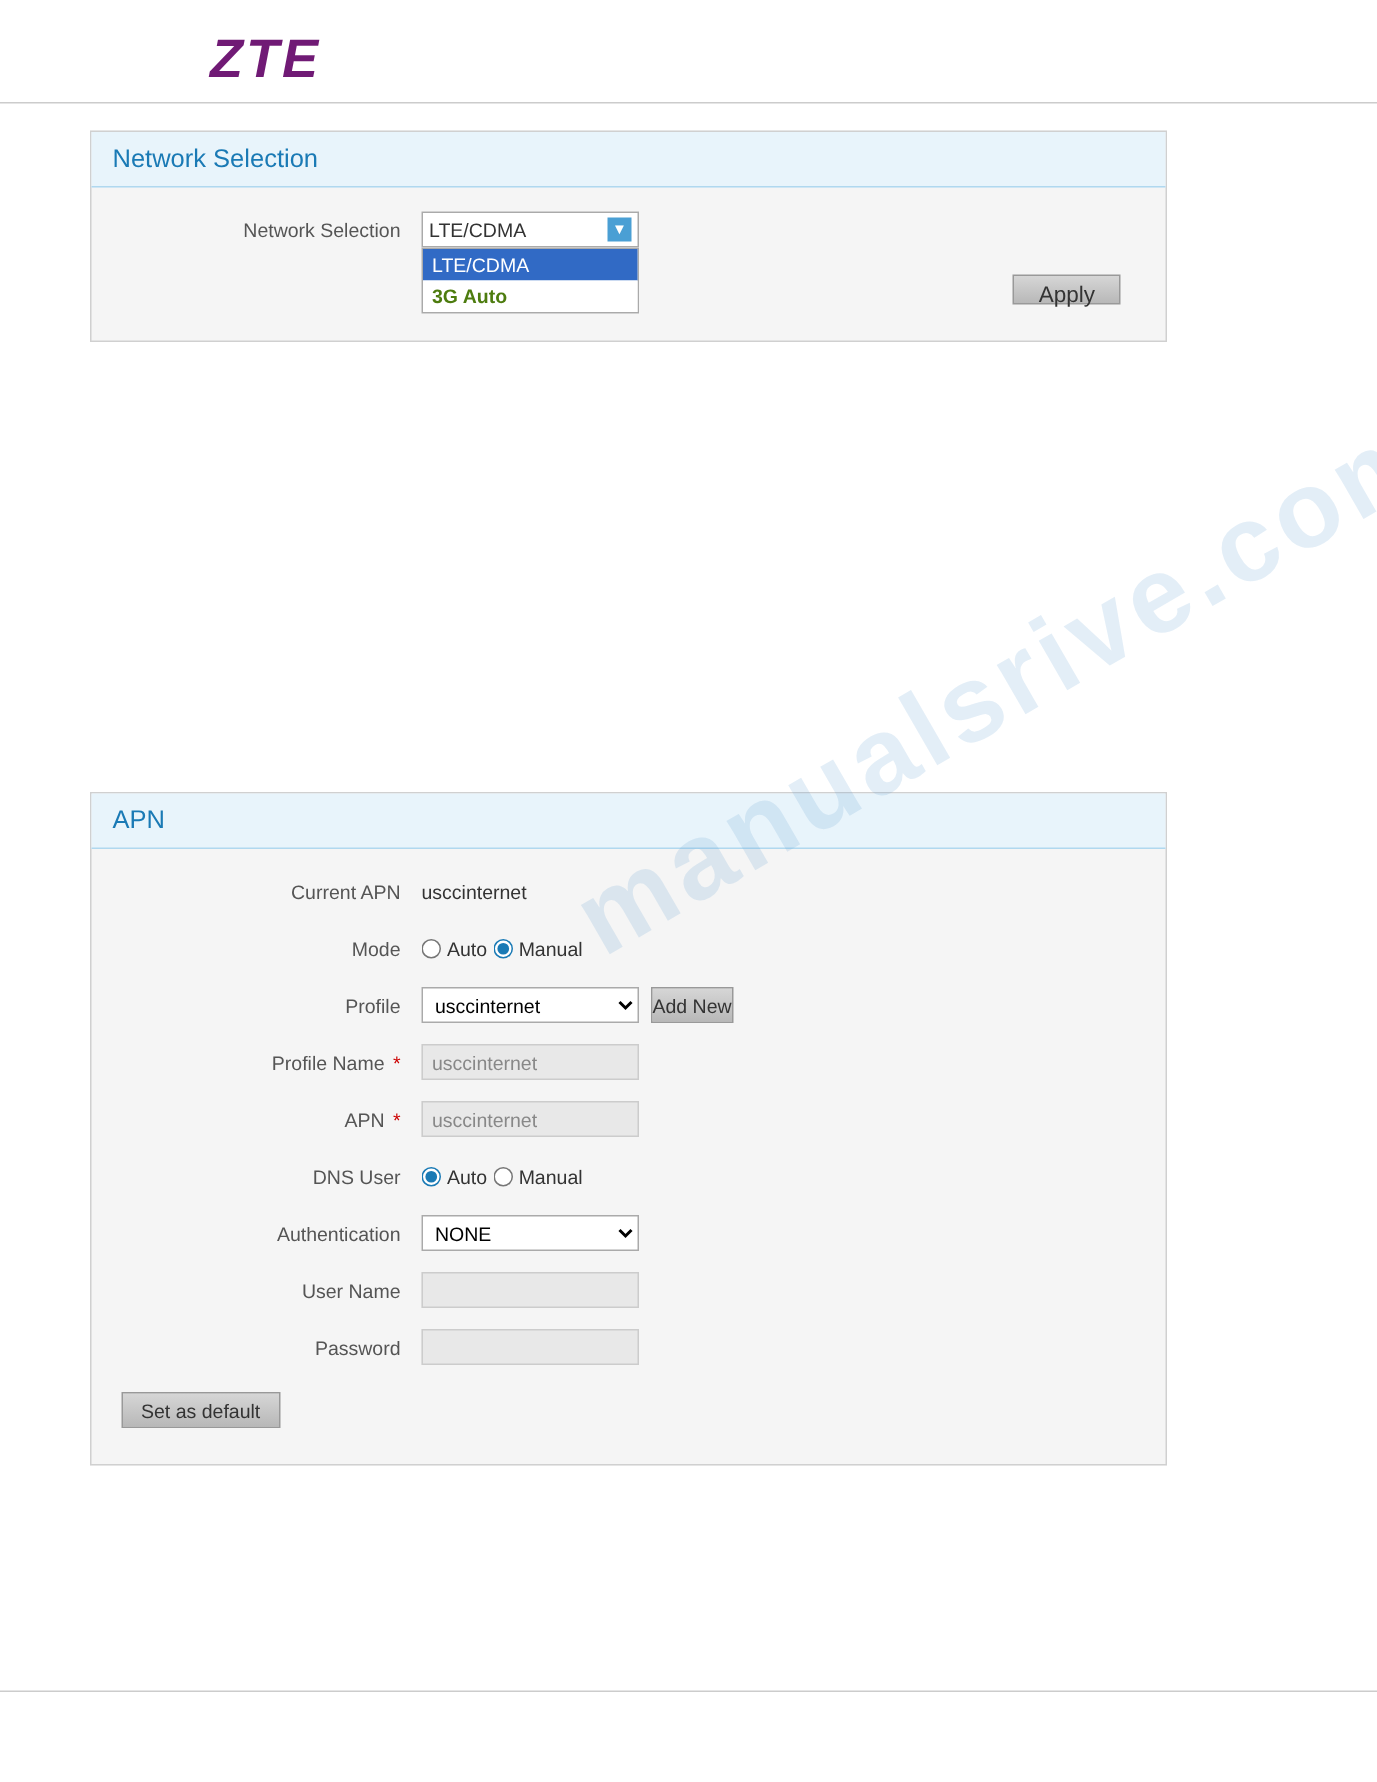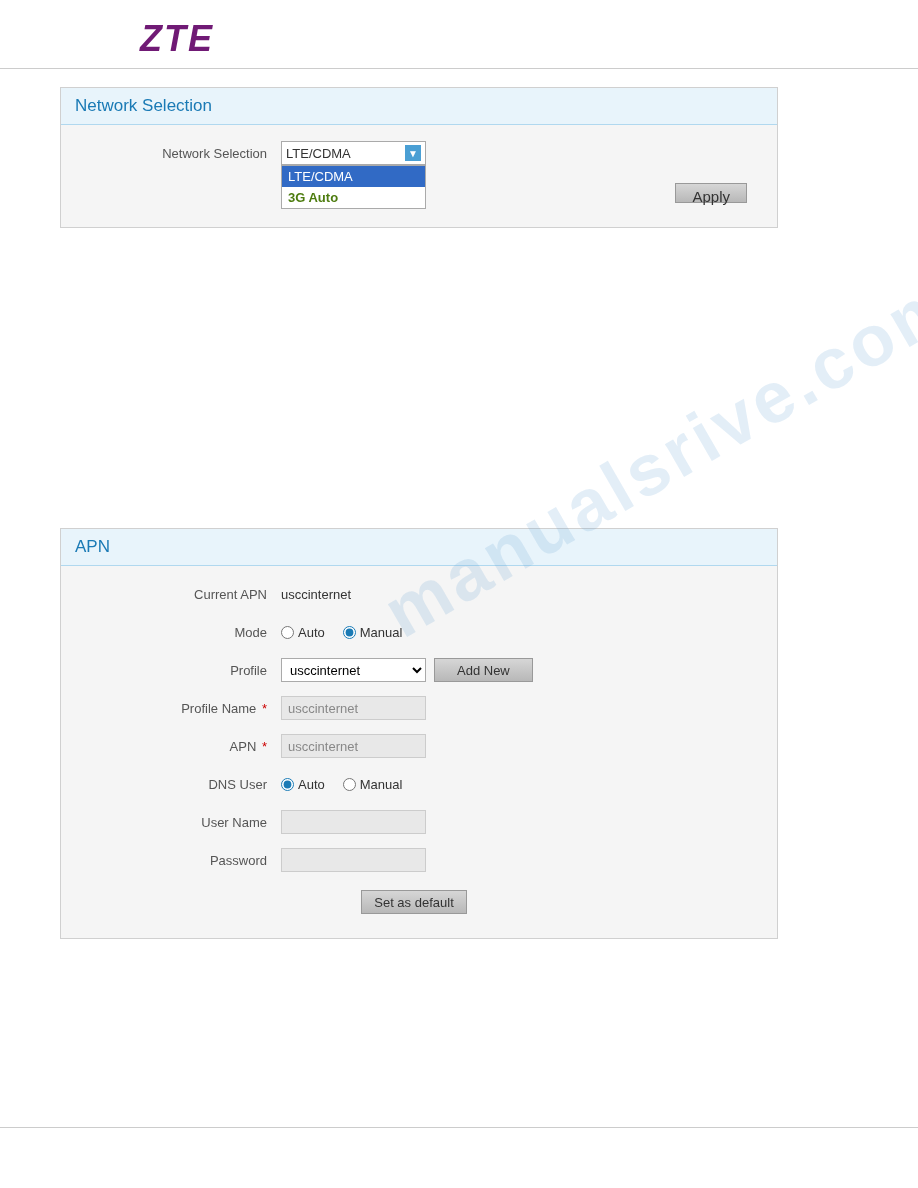--- a/index.html
+++ b/index.html
@@ -141,21 +141,21 @@
       padding: 4px 16px;
       font-size: 15px;
       cursor: pointer;
       height: 20px;
     }
 
     .btn-add-new {
       background: linear-gradient(to bottom, #d6d6d6, #b8b8b8);
       border: 1px solid #999;
       color: #333;
-      padding: 4px 22px;
+      padding: 4px 0;
       font-size: 13px;
       cursor: pointer;
       height: 24px;
     }
 
     .btn-set-default {
       background: linear-gradient(to bottom, #d6d6d6, #b8b8b8);
       border: 1px solid #999;
       color: #333;
       padding: 4px 12px;
@@ -179,21 +179,21 @@
       background: #e8e8e8;
       padding: 2px 6px;
       font-size: 13px;
       color: #888;
     }
 
     
     .radio-group {
       display: flex;
       align-items: center;
-      gap: 18px;
+      gap: 4px;
     }
     .radio-item {
       display: flex;
       align-items: center;
       gap: 4px;
       font-size: 13px;
     }
     input[type="radio"] {
       margin: 0;
       accent-color: #1a7ab5;
@@ -229,21 +229,21 @@
       border-top: 1px solid #ccc;
     }
 
     
     .apn-section {
       margin-top: 300px;
     }
 
     .set-default-row {
       display: flex;
-      justify-content: center;
+      justify-content: flex-start;
       padding: 6px 10px 10px 0;
     }
   </style>
 </head>
 <body>
 
 <div class="header">
   <span class="zte-logo">ZTE</span>
 </div>
 
@@ -343,20 +343,28 @@
             <span>Auto</span>
           </label>
           <label class="radio-item">
             <input type="radio" name="dns_mode" style="">
             <span>Manual</span>
           </label>
         </div>
       </div>
     </div>
 
+    <div class="form-row">
+      <div class="form-label">Authentication</div>
+      <div class="form-control-area">
+        <select class="mid">
+          <option>NONE</option>
+        </select>
+      </div>
+    </div>
 
     <div class="form-row">
       <div class="form-label">User Name</div>
       <div class="form-control-area">
         <input type="text" value="" style="">
       </div>
     </div>
 
     <div class="form-row">
       <div class="form-label">Password</div>

